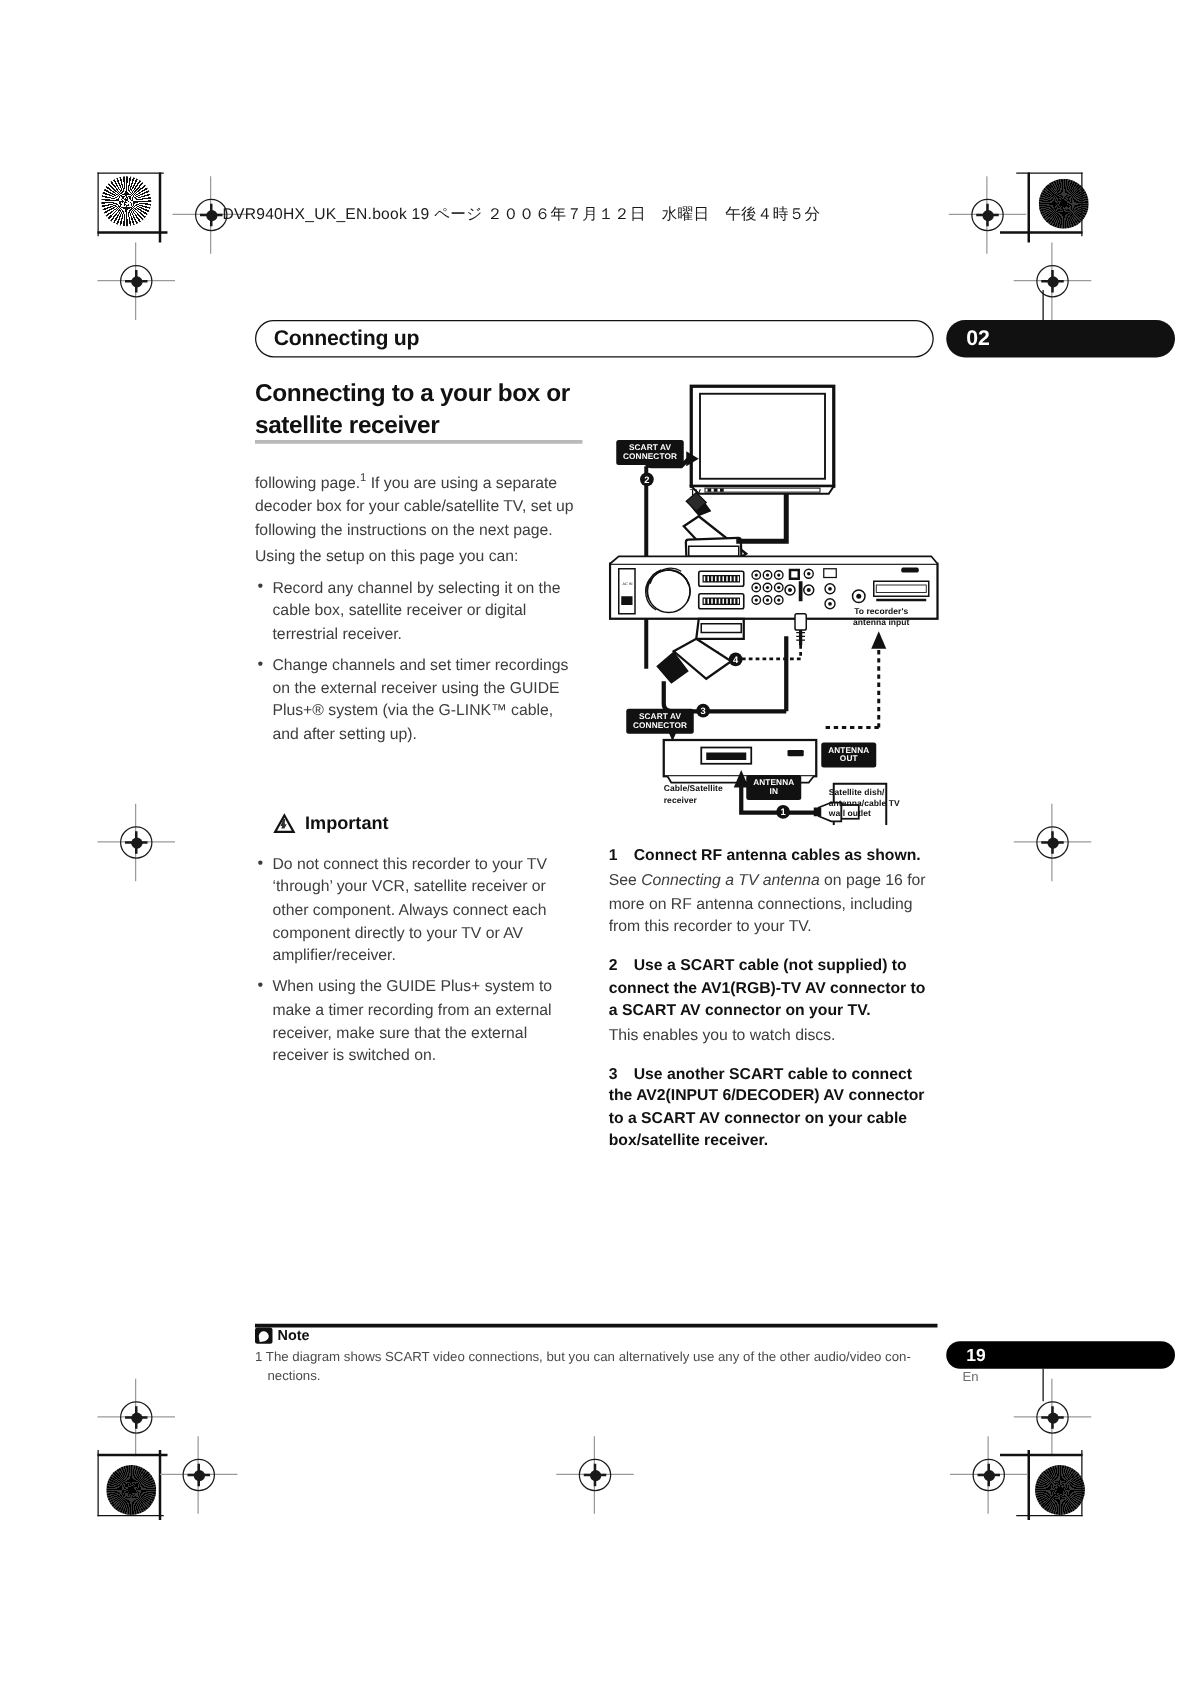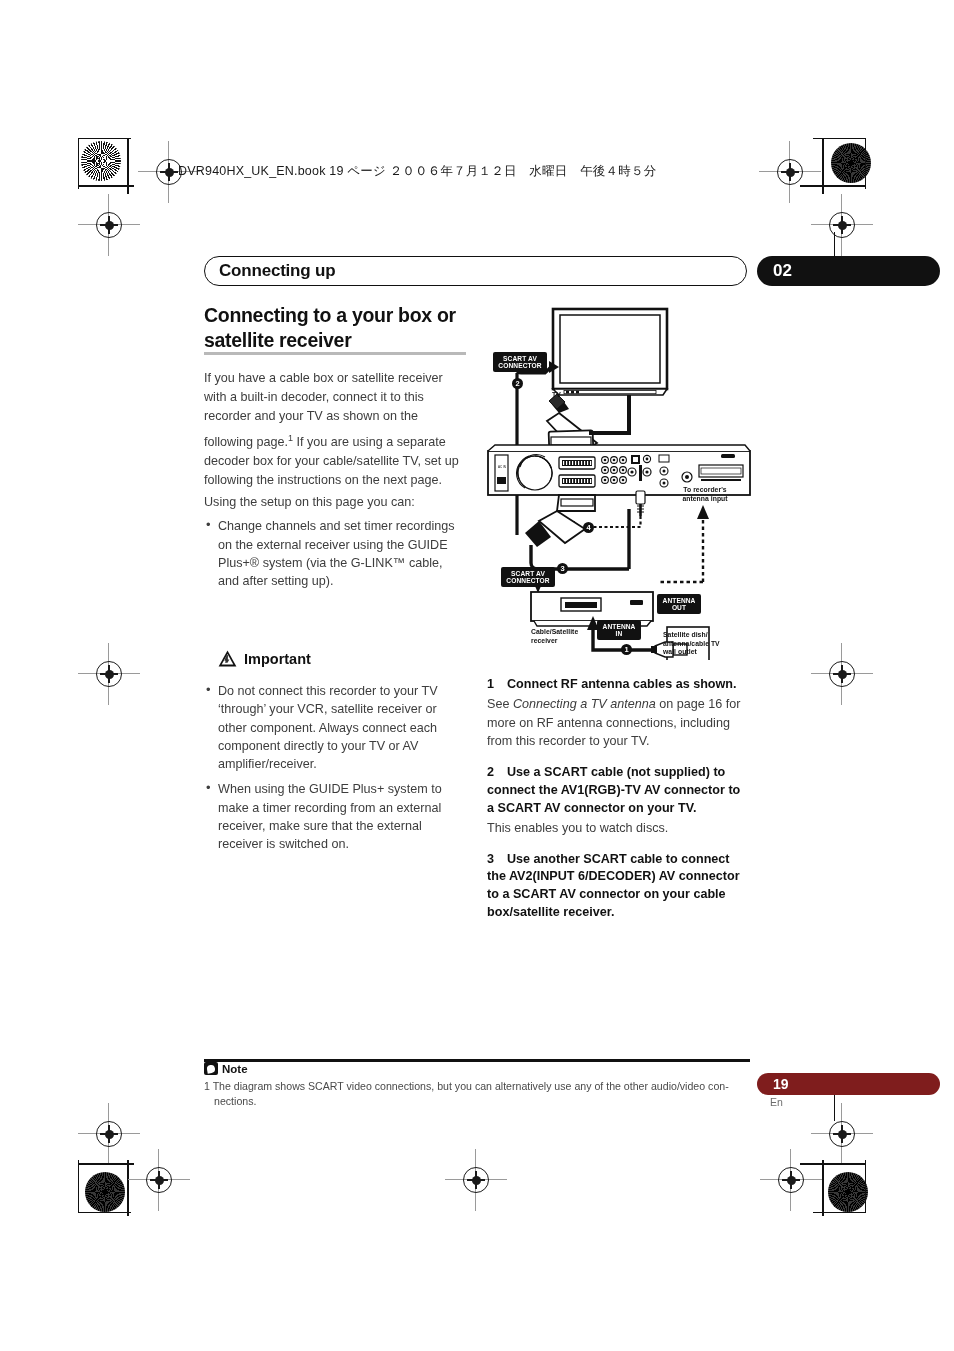--- a/index.html
+++ b/index.html
@@ -150,21 +150,21 @@
     background: #fff; transform: rotate(-10deg);
   }
   .note-text {
     position: absolute; left: 204px; top: 1079px; width: 548px;
     font-size: 10.6px; line-height: 1.42; color: #4a4a4a;
   }
   .note-text .ind { display: block; padding-left: 10px; }
 
   .pagebadge {
     position: absolute; left: 757px; top: 1073px;
-    width: 183px; height: 22px; background: #7f1d1d; border-radius: 11px;
+    width: 183px; height: 22px; background: #000000; border-radius: 11px;
     color: #fff; font-size: 14px; font-weight: bold;
     display: flex; align-items: center; padding-left: 16px; box-sizing: border-box;
   }
   .pagelang {
     position: absolute; left: 770px; top: 1096px;
     font-size: 10.5px; color: #6d6d6d;
   }
   .pagetick {
     position: absolute; left: 834px; top: 1095px; width: 1.4px; height: 26px; background: #111;
   }
@@ -301,26 +301,26 @@
 <div class="chaptick"></div>
 <div class="runhead">
   <span class="runhead-title">Connecting up</span>
 </div>
 <div class="chapbadge">02</div>
 
 <div class="h1">Connecting to a your box or satellite receiver</div>
 <div class="h1rule"></div>
 
 <div class="col-left">
-  <p>If you have a cable box or satellite receiver with a built-in decoder, connect it to this recorder and your TV as shown on the</p>
   <p style="margin-top:7px;">
     <span>following page.</span><span class="sup">1</span><span> If you are using a separate decoder box for your cable/satellite TV, set up following the instructions on the next page.</span>
   </p>
   <p style="margin-top:3px;">Using the setup on this page you can:</p>
   <ul class="blist">
+    <li><span>Record any channel by selecting it on the cable box, satellite receiver or digital terrestrial receiver.</span></li>
     <li><span>Change channels and set timer recordings on the external receiver using the GUIDE Plus+® system (via the G-LINK™ cable, and after setting up).</span></li>
   </ul>
 </div>
 
 <div class="important-head">
   <span class="warn-icon">
     <svg viewBox="0 0 20 18" width="19" height="17">
       <path d="M10 0.6 L19.4 17.4 L0.6 17.4 Z" fill="#111"></path>
       <path d="M10 4.2 L16.2 15.4 L3.8 15.4 Z" fill="#fff"></path>
       <path d="M8.3 7.0 h2.1 v3.0 h1.6 l-2.0 3.6 h-2.6 l0.6-2.2 h-1.3 z" fill="#333"></path>

